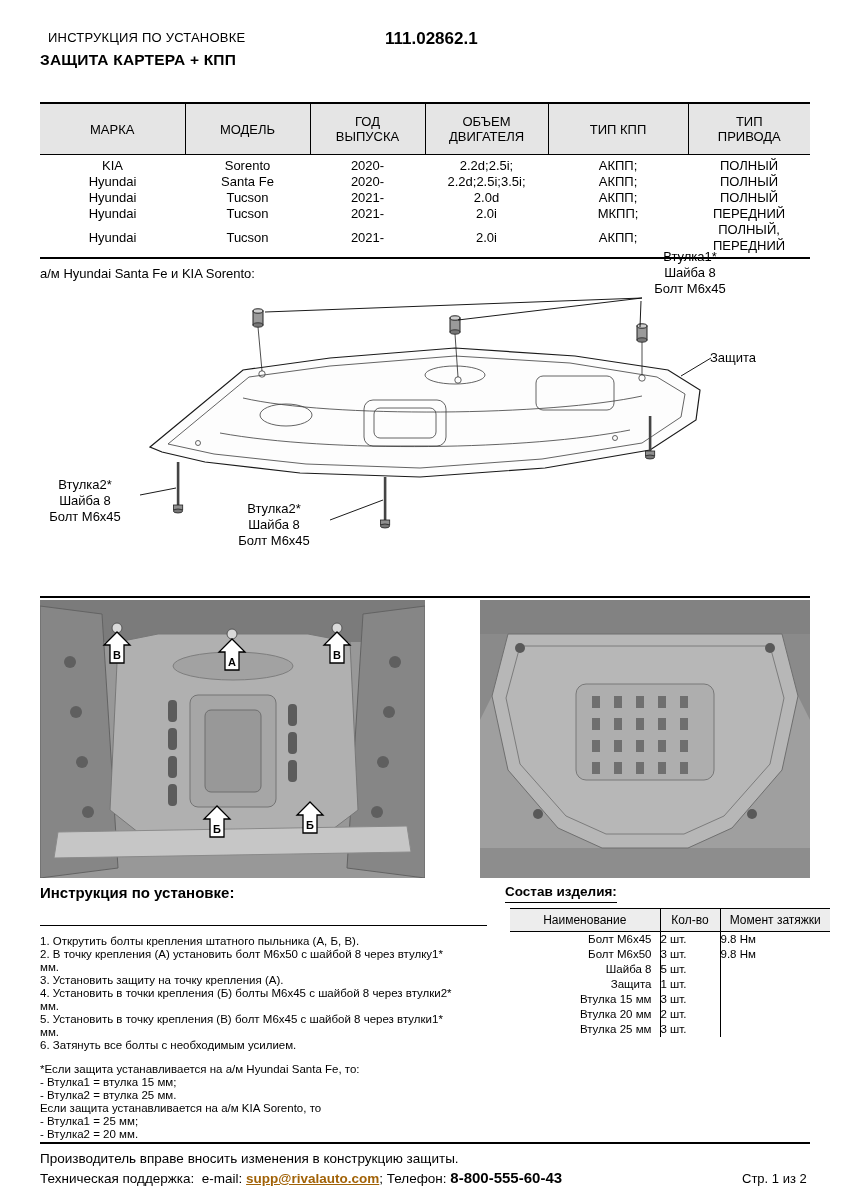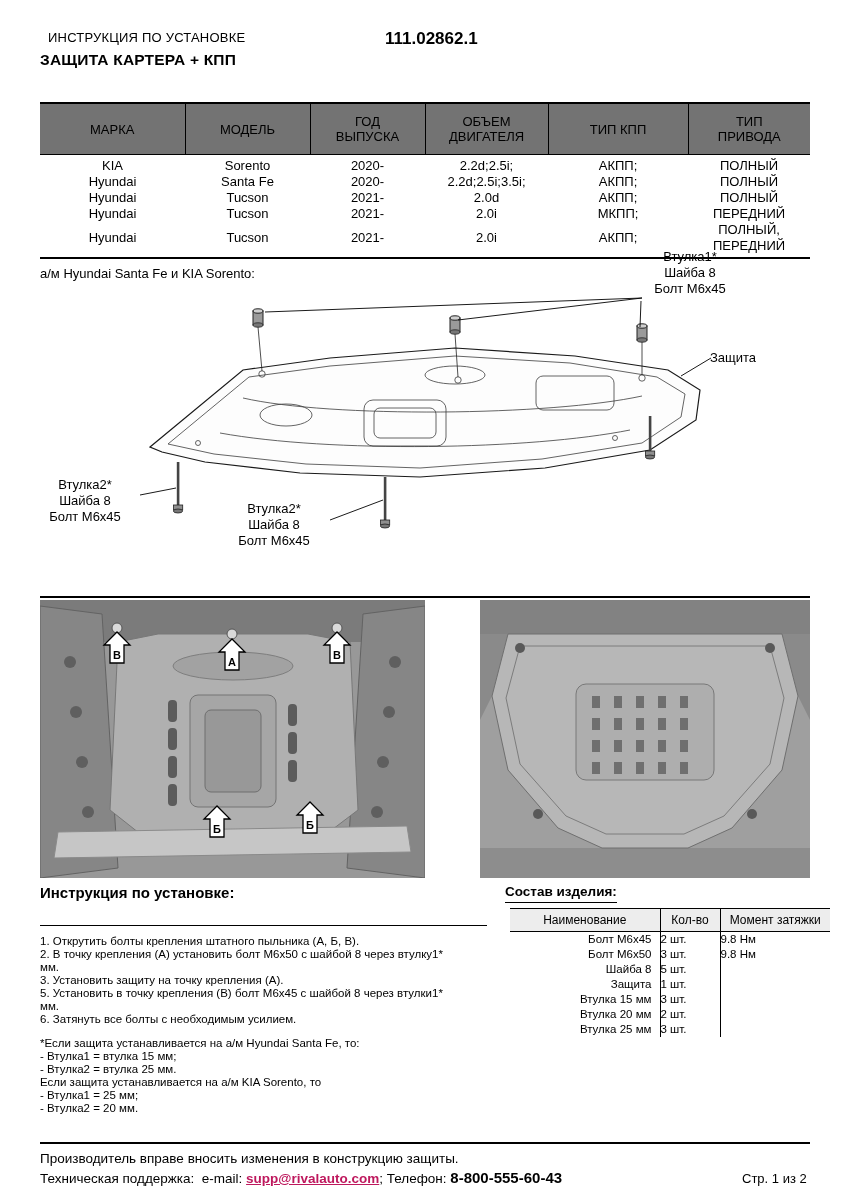--- a/index.html
+++ b/index.html
@@ -7,21 +7,21 @@
   .page{position:relative;width:849px;height:1200px;background:#fff;overflow:hidden}
   .abs{position:absolute}
 
   .doc-type{left:48px;top:30px;font-size:13px;letter-spacing:.2px}
   .doc-title{left:40px;top:51px;font-size:15.5px;font-weight:bold;letter-spacing:.2px}
   .part-no{left:385px;top:29px;font-size:17px;font-weight:bold}
 
   table{border-collapse:collapse}
   .fitment{left:40px;top:102px;width:770px;border-top:2px solid #000;border-bottom:2px solid #000}
   .fitment thead tr{border-bottom:1px solid #000}
-  .fitment thead td{background:#737373;border-left:1px solid #000;height:46px;text-align:center;font-size:13px;line-height:15px;vertical-align:middle;padding:2px}
+  .fitment thead td{background:#e5e5e5;border-left:1px solid #000;height:46px;text-align:center;font-size:13px;line-height:15px;vertical-align:middle;padding:2px}
   .fitment thead td:first-child{border-left:none}
   .fitment tbody td{text-align:center;font-size:13px;line-height:16px;height:16px;padding:0}
   .fitment tbody tr:first-child td{padding-top:3px}
   .fitment tbody tr:last-child td{padding-bottom:3px}
   td.small{font-size:11px}
   .hl{display:block}
 
   .d-caption{left:40px;top:266px;font-size:13px}
   .callout{font-size:13px;line-height:16px;text-align:center}
   .c-top{left:625px;top:249px;width:130px}
@@ -46,21 +46,21 @@
   .parts thead tr{border-bottom:1px solid #000}
   .parts thead td{background:#ededed;height:20px;text-align:center;font-size:12px;vertical-align:middle}
   .parts td:nth-child(2),.parts td:nth-child(3){border-left:1px solid #000}
   .parts tbody td{font-size:11.5px;line-height:15px;height:15px;padding:0}
   .parts tbody td:first-child{text-align:right;padding-right:8px}
   .parts tbody td:nth-child(2),.parts tbody td:nth-child(3){text-align:left}
 
   .f-line{left:40px;top:1142px;width:770px}
   .f-note{left:40px;top:1151px;font-size:13.5px}
   .f-support{left:40px;top:1169px;font-size:13.5px}
-  .f-support a{color:#be185d;font-weight:bold}
+  .f-support a{color:#a16207;font-weight:bold}
   .f-phone{font-weight:bold;font-size:15px}
   .f-page{left:742px;top:1171px;font-size:13px}
 </style>
 </head>
 <body>
 
 <div class="page">
 
   <div class="abs doc-type">ИНСТРУКЦИЯ ПО УСТАНОВКЕ</div>
   <div class="abs doc-title">ЗАЩИТА КАРТЕРА + КПП</div>
@@ -319,20 +319,21 @@
         <circle cx="272" cy="214" r="5" fill="#595959"></circle>
     </svg>
   </div>
 
   <div class="abs instr">
     <div class="instr-title">Инструкция по установке:</div>
     <div class="steps">
       <div>1. Открутить болты крепления штатного пыльника (А, Б, В).</div>
       <div>2. В точку крепления (А) установить болт М6х50 с шайбой 8 через втулку1* мм.</div>
       <div>3. Установить защиту на точку крепления (А).</div>
+      <div>4. Установить в точки крепления (Б) болты М6х45 с шайбой 8 через втулки2* мм.</div>
       <div>5. Установить в точку крепления (В) болт М6х45 с шайбой 8 через втулки1* мм.</div>
       <div>6. Затянуть все болты с необходимым усилием.</div>
     </div>
     <div class="notes">
       <div>*Если защита устанавливается на а/м Hyundai Santa Fe, то:</div>
       <div>- Втулка1 = втулка 15 мм;</div>
       <div>- Втулка2 = втулка 25 мм.</div>
       <div>Если защита устанавливается на а/м KIA Sorento, то</div>
       <div>- Втулка1 = 25 мм;</div>
       <div>- Втулка2 = 20 мм.</div>

